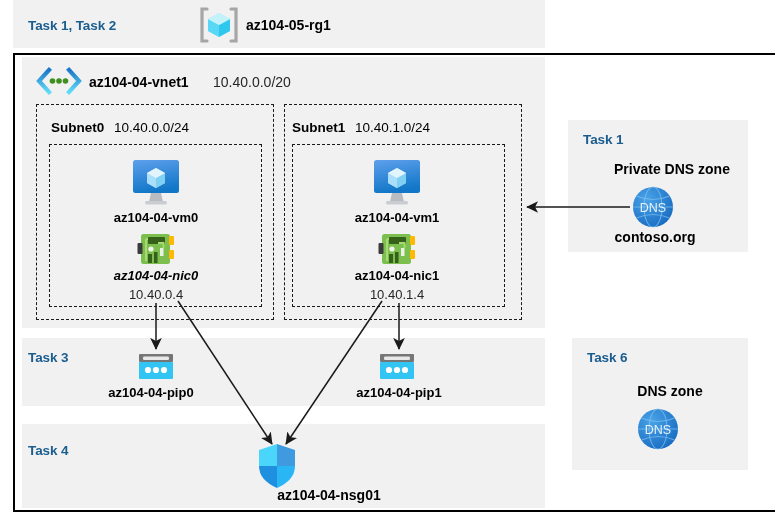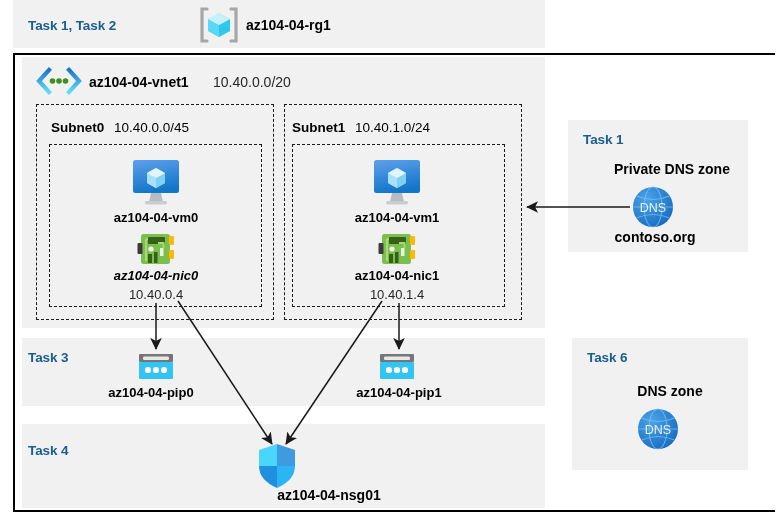--- a/index.html
+++ b/index.html
@@ -126,21 +126,21 @@
     <svg width="42" height="36" viewBox="0 0 42 36">
       <path d="M9 2 L4 2 L4 34 L9 34" fill="none" stroke="#a6a6a6" stroke-width="3.2" stroke-linecap="round"></path>
       <path d="M33 2 L38 2 L38 34 L33 34" fill="none" stroke="#a6a6a6" stroke-width="3.2" stroke-linecap="round"></path>
       <polygon points="21,6 32,12 32,24 21,30 10,24 10,12" fill="#9fe9f8"></polygon>
       <polygon points="21,18 32,12 32,24 21,30" fill="#2ec8ef"></polygon>
       <polygon points="21,18 10,12 10,24 21,30" fill="#59d8f5"></polygon>
       <polygon points="21,6 32,12 21,18 10,12" fill="#c4f2fb"></polygon>
     </svg>
   </div>
 
-  <div class="res-name" style="left:246px; top:17px; font-size:14px;">az104-04-rg1</div>
+  <div class="res-name" style="left:246px; top:17px; font-size:14px;">az104-05-rg1</div>
 
   <div class="outer-frame"></div>
 
   <div class="panel" style="left:22px; top:57px; width:523px; height:271px;"></div>
 
   <div class="icon" style="left:34px; top:66px;">
     <svg width="50" height="30" viewBox="0 0 50 30">
       <defs>
         <linearGradient id="vnetg1" x1="0" y1="0" x2="0" y2="1">
           <stop offset="0%" stop-color="#1b77c9"></stop>
@@ -153,21 +153,21 @@
       <circle cx="25" cy="15" r="2.8" fill="#3f8f1e"></circle>
       <circle cx="31.5" cy="15" r="2.8" fill="#3f8f1e"></circle>
     </svg>
   </div>
 
   <div class="res-name" style="left:89px; top:74px; font-size:14px;">az104-04-vnet1</div>
   <div class="res-name plain" style="left:213px; top:74px; font-size:14px;">10.40.0.0/20</div>
 
   <div class="dashed-box" style="left:36px; top:104px; width:238px; height:216px;"></div>
   <div class="subnet-label" style="left:51px; top:120px;">Subnet0</div>
-  <div class="subnet-label plain" style="left:114px; top:120px; font-weight:normal;">10.40.0.0/45</div>
+  <div class="subnet-label plain" style="left:114px; top:120px; font-weight:normal;">10.40.0.0/24</div>
 
   <div class="dashed-box" style="left:49px; top:144px; width:213px; height:163px;"></div>
 
   <div class="icon centered" style="left:156px; top:157px;">
     <svg width="54" height="50" viewBox="0 0 54 50">
       <defs>
         <linearGradient id="vmg0" x1="0" y1="0" x2="0.25" y2="1">
           <stop offset="0%" stop-color="#5ea0ec"></stop>
           <stop offset="100%" stop-color="#1277c8"></stop>
         </linearGradient>

